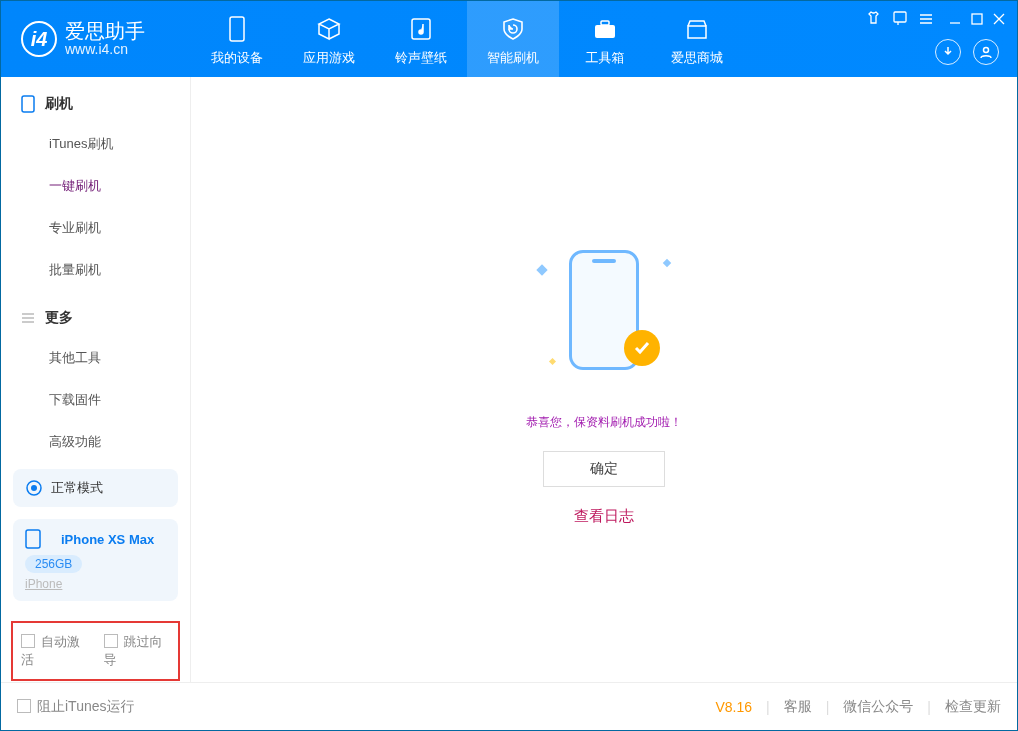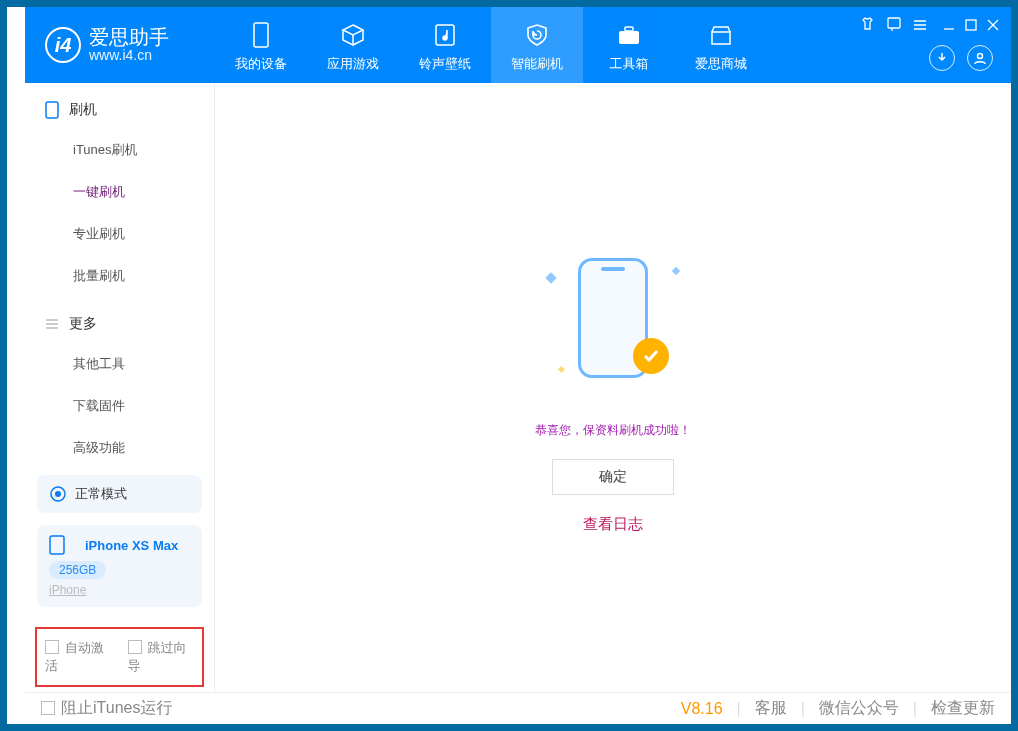--- a/index.html
+++ b/index.html
@@ -1,35 +1,35 @@
 <!DOCTYPE html>
 <html><head>
 <meta charset="utf-8">
 <style>
 * { margin: 0; padding: 0; box-sizing: border-box; font-family: "Microsoft YaHei", sans-serif; }
 body { background: #fff; }
-.window { width: 1018px; height: 731px; border: 7px solid #0369a1; display: flex; flex-direction: column; background:#fff;padding-left:18px;}
+.window { width: 1018px; height: 731px; border: 1px solid #0369a1; display: flex; flex-direction: column; background:#fff;}
 .header { height: 76px; background: linear-gradient(to right, #0086fc, #0089ff); display: flex; align-items: center; color: #fff; position: relative; }
 .logo-block { display:flex; align-items:center; padding: 0 20px; width: 190px;}
 .logo-circle { width: 36px; height: 36px; border: 2.5px solid #fff; border-radius: 50%; display:flex; align-items:center; justify-content:center; font-weight:bold; font-size:20px; font-style:italic; margin-right:8px;}
 .logo-text { font-size: 20px; line-height: 1; }
 .logo-sub  { font-size: 14px; opacity: .9; }
 .tabs { display: flex; height: 100%; }
 .tab { width: 92px; display:flex; flex-direction:column; align-items:center; justify-content:flex-end; padding-bottom:10px; font-size:13px; cursor:pointer; }
 .tab.active { background: rgba(255,255,255,.18); }
 .tab-icon { width:28px; height:28px; margin-bottom:6px; display:flex; align-items:center; justify-content:center;}
 .header-right { position:absolute; right:12px; top:10px; display:flex; gap:12px; align-items:center; font-size:14px;}
 .header-right .win-icons { display:flex; gap:10px; align-items:center; margin-left:4px;}
 .header-right svg, .header-right span { cursor:pointer; }
 .header-circles { position:absolute; right:18px; bottom:12px; display:flex; gap:12px;}
 .hcircle{ width:26px; height:26px; border:1.5px solid rgba(255,255,255,.85); border-radius:50%; display:flex;align-items:center;justify-content:center; cursor:pointer;}
 
 .body { flex:1; display:flex; min-height:0;}
 .sidebar { width: 190px; border-right:1px solid #eee; display:flex; flex-direction:column; }
-.side-section-title{ display:flex; align-items:center; gap:10px; padding: 18px 20px 10px; font-size:14px; color:#333; font-weight:normal;}
+.side-section-title{ display:flex; align-items:center; gap:10px; padding: 18px 20px 10px; font-size:14px; color:#333; font-weight:bold;}
 .side-item{ padding: 12px 20px 12px 48px; font-size:13px; color:#555; cursor:pointer;}
 .side-item.active{ color:#701a75; }
 .side-spacer{ flex:1;}
 .mode-box, .device-box { margin: 6px 12px; background:#f0f6fc; border-radius:8px; padding:10px 12px; font-size:13px; color:#0a7cf0;}
 .mode-box{ display:flex; align-items:center; gap:8px; color:#333;}
 .device-box .dname{ color:#0a7cf0; font-weight:bold; font-size:13px;}
 .device-box .chip{ display:inline-block; background:#d9ecfe; color:#2a8cf3; border-radius:12px; padding:2px 10px; font-size:12px; margin-top:6px;}
 .device-box .dtype{ color:#bbb; font-size:12px; margin-top:4px;text-decoration:underline;}
 .check-row { border:2px solid #e53935; margin: 14px 10px 10px; padding:10px 8px; display:flex; gap:16px; font-size:13px; color:#888;}
 .cbox{ width:14px; height:14px; border:1px solid #bbb; display:inline-block; margin-right:6px; vertical-align:-2px;}
@@ -40,21 +40,21 @@
 .phone::before{content:""; position:absolute; top:6px; left:50%; transform:translateX(-50%); width:24px; height:4px; background:#6fb8ff; border-radius:2px;}
 .badge{ position:absolute; right:24px; bottom:28px; width:36px; height:36px; background:#ffb300; border-radius:50%; display:flex; align-items:center; justify-content:center;}
 .sparkle{ position:absolute; background:#8fc9ff; transform:rotate(45deg);}
 .s1{ width:8px;height:8px; left:14px; top:32px;}
 .s2{ width:6px;height:6px; right:14px; top:26px;}
 .s3{ width:5px;height:5px; left:26px; bottom:30px; background:#ffdb70;}
 .msg{ font-size:12px; color:#a21caf; }
 .okbtn{ border:1px solid #ddd; background:#fff; padding:8px 46px; font-size:14px; color:#444; cursor:pointer;}
 .loglink{ font-size:15px; color:#be185d; cursor:pointer;}
 
-.footer{ height:32px; border-top:1px solid #eee; display:flex; align-items:center; padding:0 16px; font-size:16px; color:#888;}
+.footer{ height:48px; border-top:1px solid #eee; display:flex; align-items:center; padding:0 16px; font-size:14px; color:#888;}
 .footer .fl{ display:flex; align-items:center; gap:6px;}
 .footer .fr{ margin-left:auto; display:flex; align-items:center; gap:14px;}
 .footer .ver{ color:#ff9800;}
 .footer .sep{ color:#ddd;}
 .flink{ cursor:pointer;font-family:Liberation Serif, serif; }
 </style>
 </head>
 <body>
 
 <div class="window">

